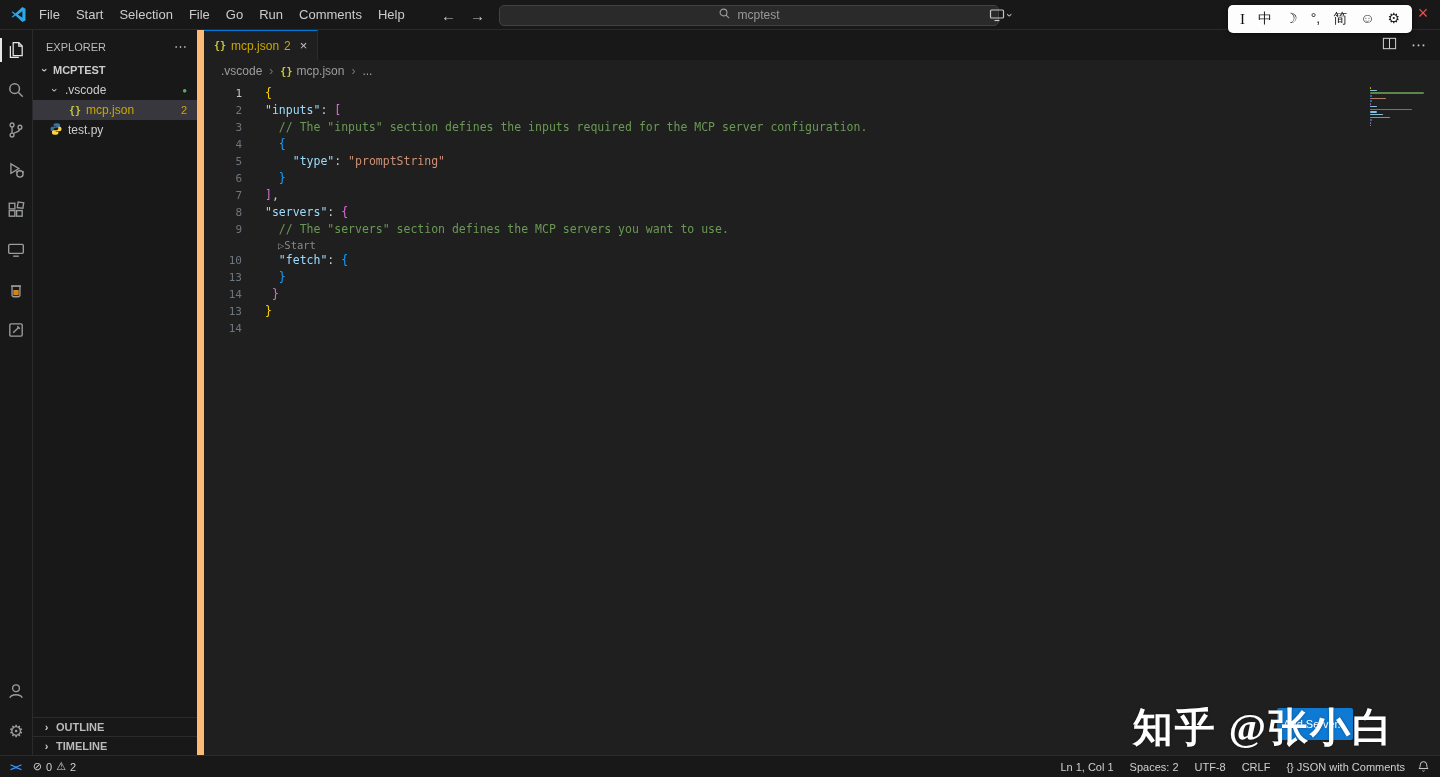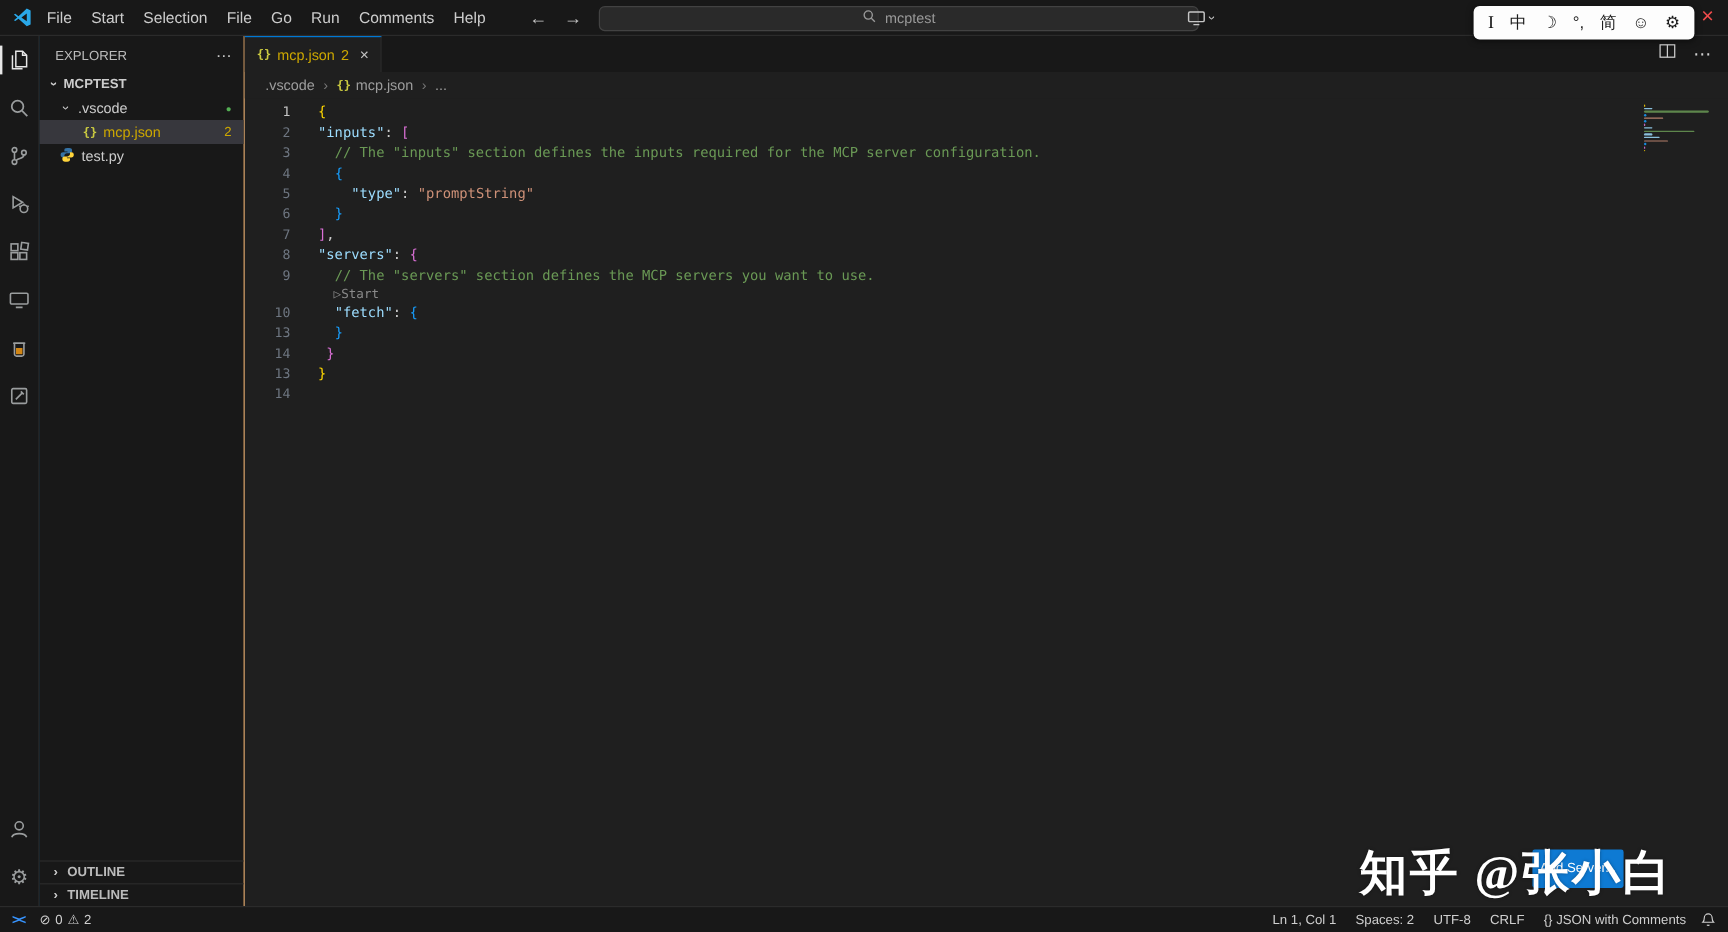--- a/index.html
+++ b/index.html
@@ -35,21 +35,21 @@
   .activitybar { width:33px; background:#181818; border-right:1px solid #2b2b2b;
                  display:flex; flex-direction:column; align-items:center; }
   #ab-top, #ab-bottom { display:flex; flex-direction:column; align-items:center; width:33px; }
   #ab-bottom { margin-top:auto; margin-bottom:4px; }
   .ab-item { width:33px; height:40px; display:flex; align-items:center; justify-content:center;
              color:#9a9d9e; position:relative; cursor:pointer; }
   .ab-item.active { color:#e7e7e7; }
   .ab-item.active::before { content:""; position:absolute; left:0; top:8px; bottom:8px; width:2px; background:#e7e7e7; }
   .ab-glyph { font-size:17px; }
 
-  .sidebar { width:171px; background:#181818; border-right:1px solid #fdba74;
+  .sidebar { width:171px; background:#181818; border-right:7px solid #fdba74;
              display:flex; flex-direction:column; font-size:12px; }
   .sb-header { padding:9px 10px 6px 13px; display:flex; justify-content:space-between; align-items:center;
                font-size:11px; color:#bbbbbb; }
   .sb-more { font-size:13px; color:#c5c5c5; }
   .root-row { height:20px; display:flex; align-items:center; gap:3px; padding-left:6px;
               font-weight:700; font-size:11px; color:#cccccc; cursor:pointer; }
   .chev { display:inline-block; width:11px; text-align:center; font-size:11px; color:#cccccc; }
   .chev.open { transform:rotate(90deg); }
   .row { height:20px; display:flex; align-items:center; gap:5px; cursor:pointer; color:#cccccc; }
   .row.selected { background:#37373d; }

